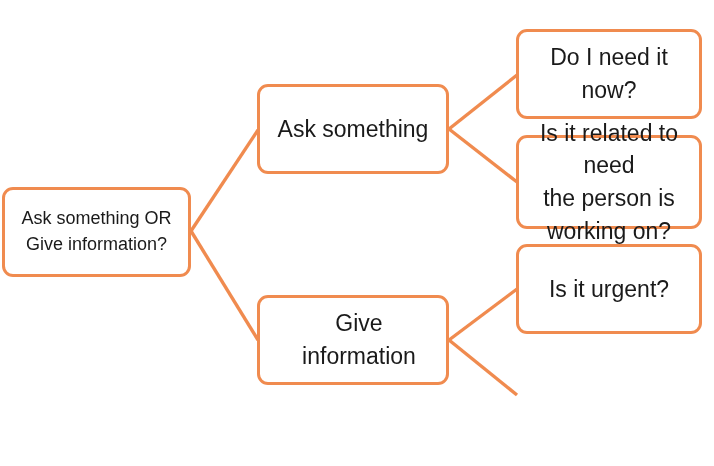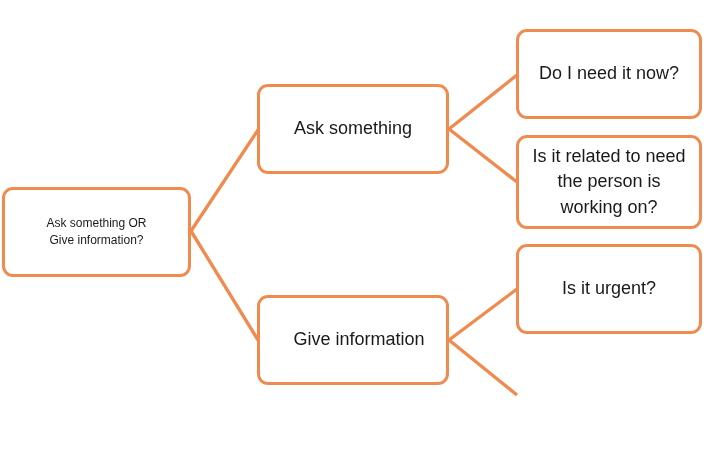--- a/index.html
+++ b/index.html
@@ -27,31 +27,31 @@
     position: absolute;
     box-sizing: border-box;
     background: #ffffff;
     border: 3px solid #F08B4F;
     border-radius: 11px;
     display: flex;
     align-items: center;
     justify-content: center;
     text-align: center;
     color: #1a1a1a;
-    font-size: 18px;
+    font-size: 23px;
     line-height: 1.42;
     padding: 2px 8px;
     z-index: 2;
   }
   .node .label {
     display: block;
     white-space: pre-line;
   }
   
-  #node-root      { left: 2px;   top: 187px; width: 189px; height: 90px;  font-size: 12px; }
+  #node-root      { left: 2px;   top: 187px; width: 189px; height: 90px;  font-size: 18px; }
   
   #node-ask       { left: 257px; top: 84px;  width: 192px; height: 90px;  }
   #node-give      { left: 257px; top: 295px; width: 192px; height: 90px; padding-left: 20px;  }
   
   #node-need-now  { left: 516px; top: 29px;  width: 186px; height: 90px;  }
   #node-related   { left: 516px; top: 135px; width: 186px; height: 94px;  }
   #node-urgent    { left: 516px; top: 244px; width: 186px; height: 90px;  }
   #node-best-way  { left: 516px; top: 348px; width: 186px; height: 94px;  }
 </style>
 </head>

